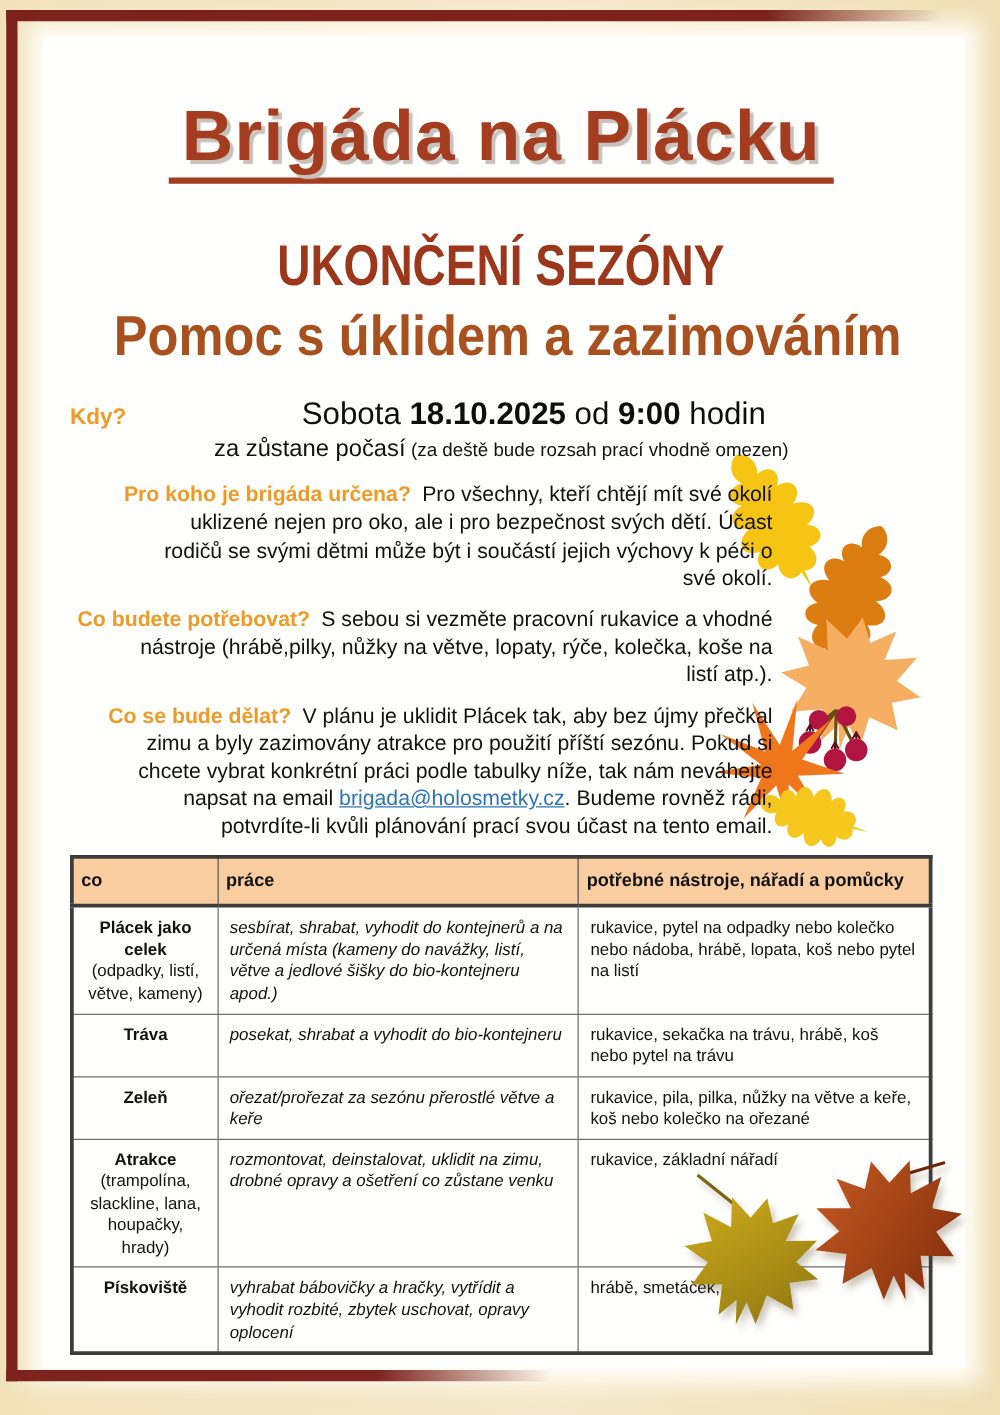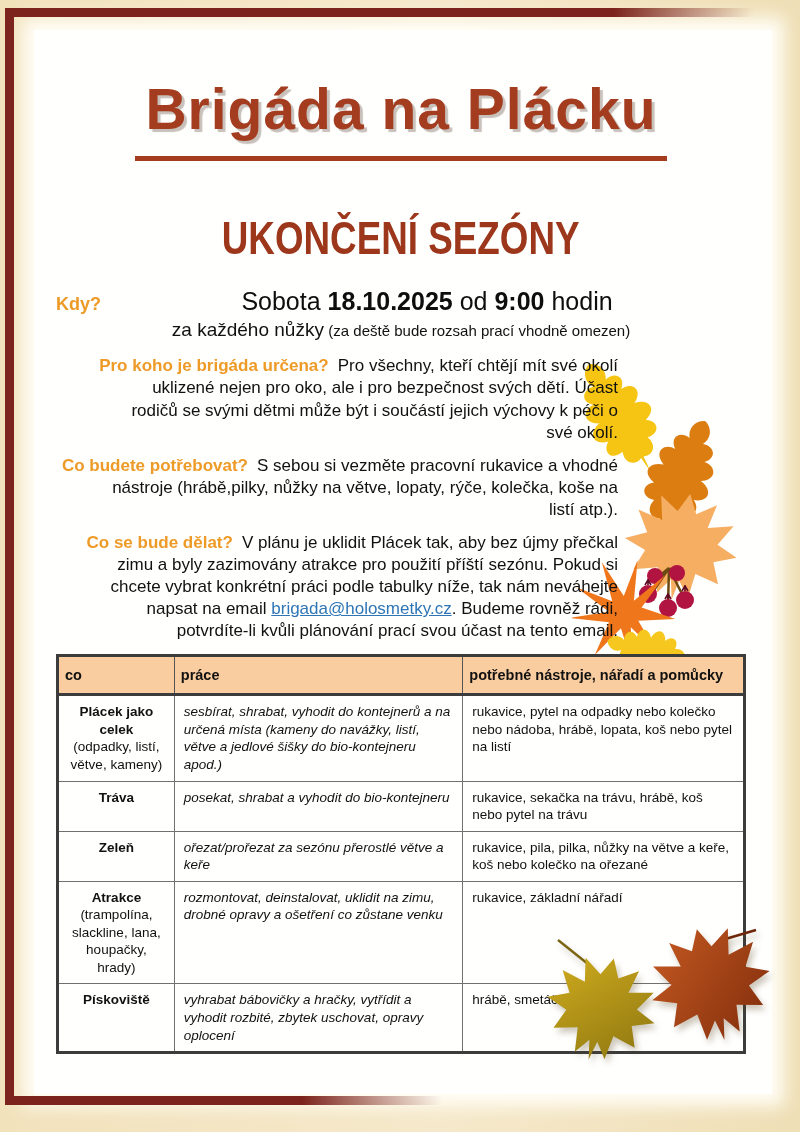--- a/index.html
+++ b/index.html
@@ -12,23 +12,23 @@
              background:linear-gradient(to right,#7B231C 0%,#7B231C 78%,rgba(123,35,28,0) 96%);}
   .frame-bottom{position:absolute;left:5px;top:1096px;height:9px;width:780px;z-index:3;
              background:linear-gradient(to right,#7B231C 0%,#7B231C 38%,rgba(123,35,28,0) 56%);}
   
   .sheet{position:absolute;left:34px;top:30px;right:28px;bottom:38px;background:#FFFFFE;
          box-shadow:0 0 16px 12px #fffdf6;z-index:1;}
   .content{position:absolute;left:56px;top:34px;width:690px;z-index:4;color:#111;}
 
   .title-wrap{text-align:center;margin-top:4px;}
   .title{display:inline-block;font-size:57px;font-weight:bold;color:#A43D20;letter-spacing:1px;
-         text-shadow:3px 3px 1px #c8c0ba;border-bottom:5px solid #A43D20;padding:0 10px 14px 10px;}
+         text-shadow:3px 3px 1px #c8c0ba;border-bottom:5px solid #A43D20;padding:0 10px 0 10px;}
   .h2-wrap,.h3-wrap{text-align:center;}
-  .h2-wrap{margin-top:12px;}
+  .h2-wrap{}
   .h2{display:inline-block;font-size:46px;font-weight:bold;color:#9C371B;transform:scaleX(.8);transform-origin:center;white-space:nowrap;}
   .h3-wrap{margin-top:4px;}
   .h3{display:inline-block;font-size:45px;font-weight:bold;color:#A8511E;transform:scaleX(.9);transform-origin:center;white-space:nowrap;}
   .tagline{margin-top:6px;text-align:center;font-size:17px;font-weight:bold;font-style:italic;color:#93281A;}
 
   .when-row{display:flex;align-items:baseline;margin-top:22px;}
   .when-label{font-size:18px;font-weight:bold;color:#EE9A27;width:52px;flex:0 0 auto;}
   .when-main{flex:1;text-align:center;font-size:25px;color:#0e0e0e;}
   .when-main b{font-weight:bold;}
   .weather{margin-top:3px;text-align:center;}
@@ -121,33 +121,36 @@
   </svg>
 
   <div class="content">
 
     <div class="title-wrap">
       <h1 class="title">Brigáda na Plácku</h1>
     </div>
     <div class="h2-wrap">
       <div class="h2">UKONČENÍ SEZÓNY</div>
     </div>
+    <div class="h3-wrap">
+      <div class="h3">Pomoc s úklidem a zazimováním</div>
+    </div>
 
     <div class="when-row">
       <span class="when-label">Kdy?</span>
       <span class="when-main">
         <span>Sobota</span>
         <b>18.10.2025</b>
         <span>od</span>
         <b>9:00</b>
         <span>hodin</span>
       </span>
     </div>
     <div class="weather">
-      <span class="weather-main">za každého nůžky</span>
+      <span class="weather-main">za zůstane počasí</span>
       <span class="weather-note">(za deště bude rozsah prací vhodně omezen)</span>
     </div>
 
     <div class="qa">
       <p>
         <span class="q">Pro koho je brigáda určena?</span><span>Pro všechny, kteří chtějí mít své okolí uklizené nejen pro oko, ale i pro bezpečnost svých dětí. Účast rodičů se svými dětmi může být i součástí jejich výchovy k péči o své okolí.</span>
       </p>
       <p>
         <span class="q">Co budete potřebovat?</span><span>S sebou si vezměte pracovní rukavice a vhodné nástroje (hrábě,pilky, nůžky na větve, lopaty, rýče, kolečka, koše na listí atp.).</span>
       </p>

